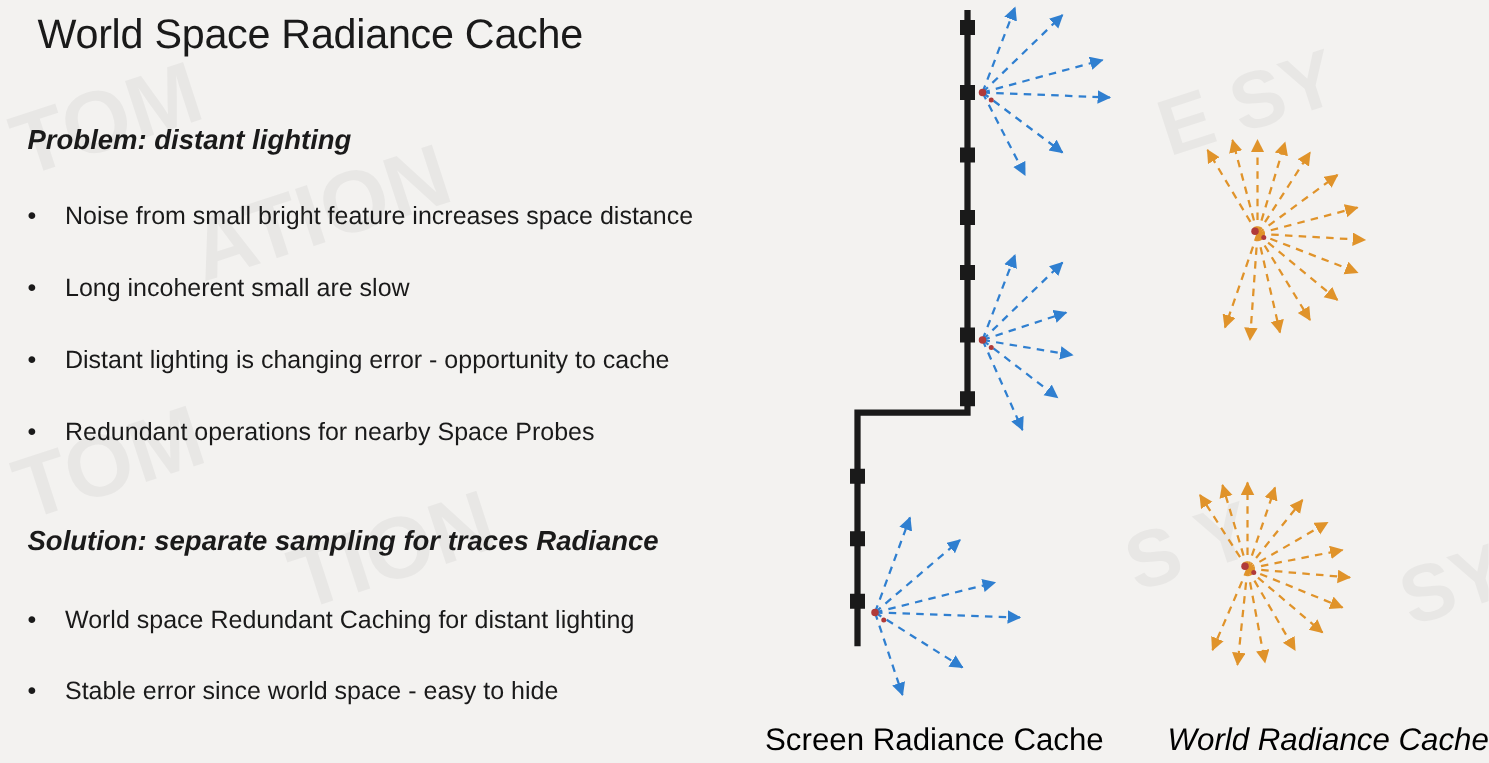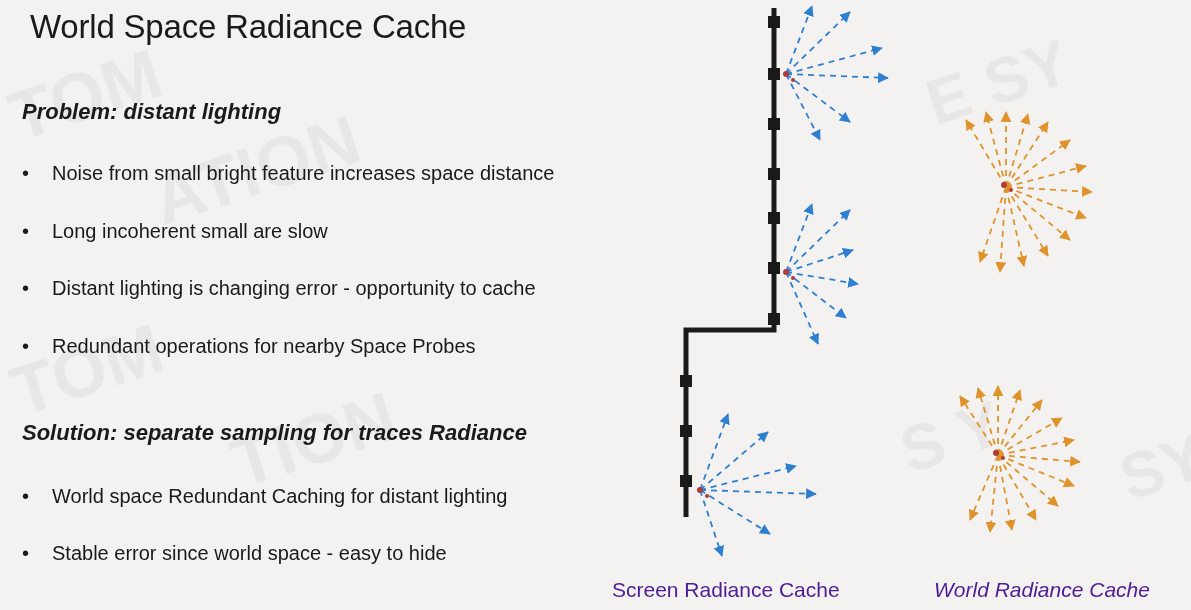--- a/index.html
+++ b/index.html
@@ -69,22 +69,22 @@
 
   .b0 { top: 162px; }
   .b1 { top: 220px; }
   .b2 { top: 277px; }
   .b3 { top: 335px; }
   .s0 { top: 485px; }
   .s1 { top: 542px; }
 
   .caption {
     position: absolute;
-    font-size: 21px;
-    color: #4c1d95;
+    font-size: 25px;
+    color: #000000;
     white-space: nowrap;
   }
   .cap-screen { left: 612px; top: 578px; }
   .cap-world  { left: 934px; top: 578px; font-style: italic; }
 
   svg.diagram {
     position: absolute;
     left: 650px;
     top: 0px;
     width: 541px;

